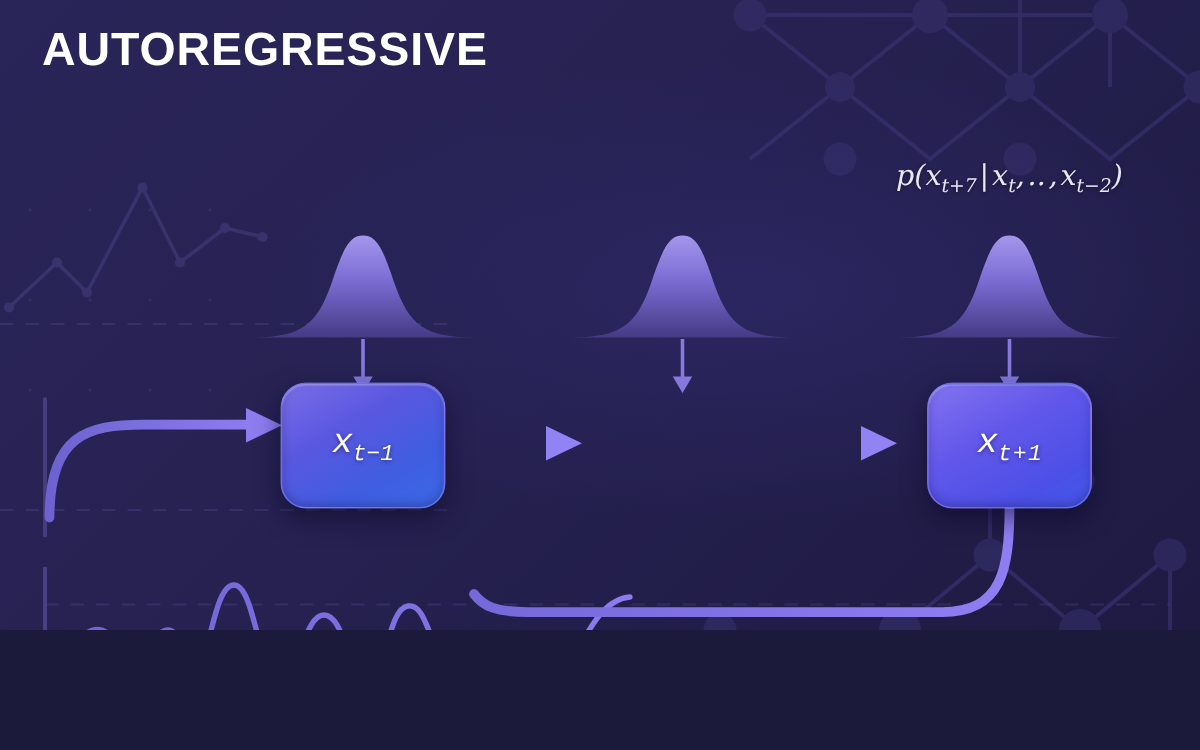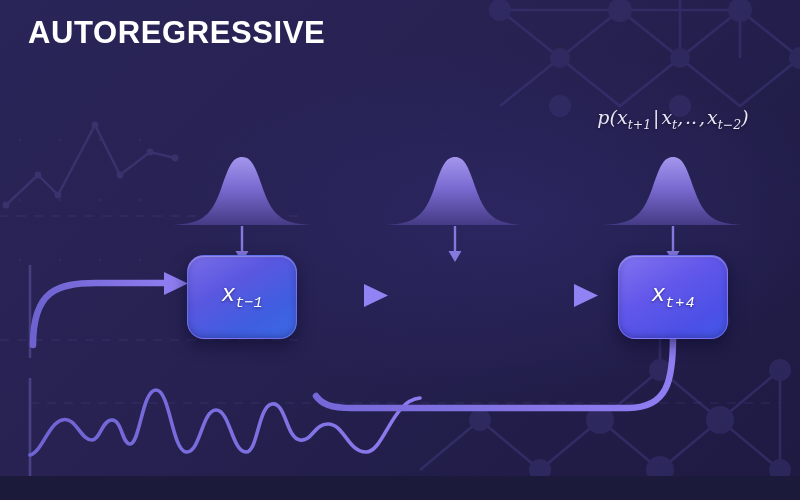--- a/index.html
+++ b/index.html
@@ -3,21 +3,21 @@
 <meta charset="utf-8">
 <style>
   html, body {
     margin: 0;
     padding: 0;
     background: #1c1a3a;
   }
   #stage {
     position: relative;
     width: 800px;
-    height: 476px;
+    height: 420px;
     overflow: hidden;
     background:
       radial-gradient(ellipse 70% 60% at 62% 46%, #2b2660 0%, rgba(43,38,96,0) 62%),
       linear-gradient(135deg, #2a2558 0%, #272252 40%, #221e4a 70%, #1e1a42 100%);
     font-family: "Liberation Sans", sans-serif;
   }
 
   
   .bg-layer {
     position: absolute;
@@ -230,21 +230,21 @@
          C 312 442, 314 424, 328 424
          C 344 424, 348 452, 366 452
          C 384 452, 392 400, 420 398" fill="none" stroke="url(#signalGrad)" stroke-width="3.6" stroke-linecap="round" stroke-linejoin="round"></path>
   </svg>
 
   <div class="title">
     <div>AUTOREGRESSIVE</div>
   </div>
 
   <div class="formula" style="left:673px">
-    <i>p</i>(<i>x</i><sub>t+1</sub> | <i>x</i><sub>t</sub>, .. , <i>x</i><sub>t−2</sub>)
+    <i>p</i>(<i>x</i><sub>t+7</sub> | <i>x</i><sub>t</sub>, .. , <i>x</i><sub>t−2</sub>)
   </div>
 
   <svg class="curve" style="left:242px" viewBox="0 0 150 72" xmlns="http://www.w3.org/2000/svg">
     <defs>
       <linearGradient id="bellGrad1" x1="0" y1="0" x2="0" y2="1">
         <stop offset="0%" stop-color="#a496ec"></stop>
         <stop offset="45%" stop-color="#7a6bd2"></stop>
         <stop offset="100%" stop-color="#453a84"></stop>
       </linearGradient>
     </defs>
@@ -322,17 +322,17 @@
     </g>
   </svg>
 
   <div class="node-box box-a" style="left:242px">
     <span>
       <i>x</i><sub>t−1</sub>
     </span>
   </div>
   <div class="node-box box-c" style="left:673px">
     <span>
-      <i>x</i><sub>t + 4</sub>
+      <i>x</i><sub>t + 1</sub>
     </span>
   </div>
 
 </div>
 
 </body></html>

